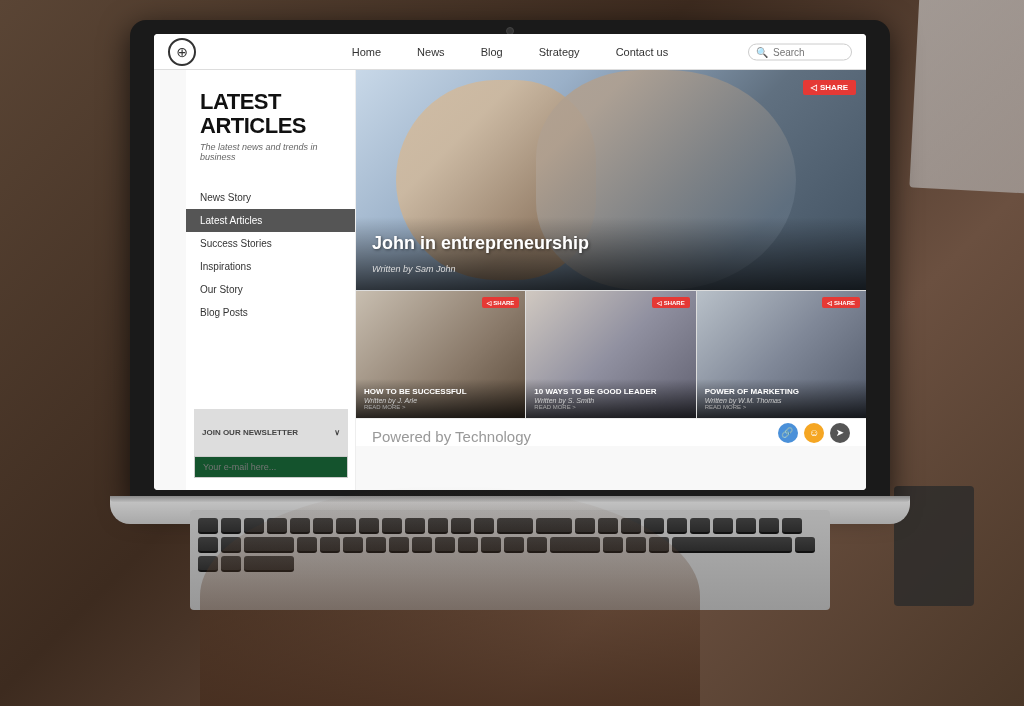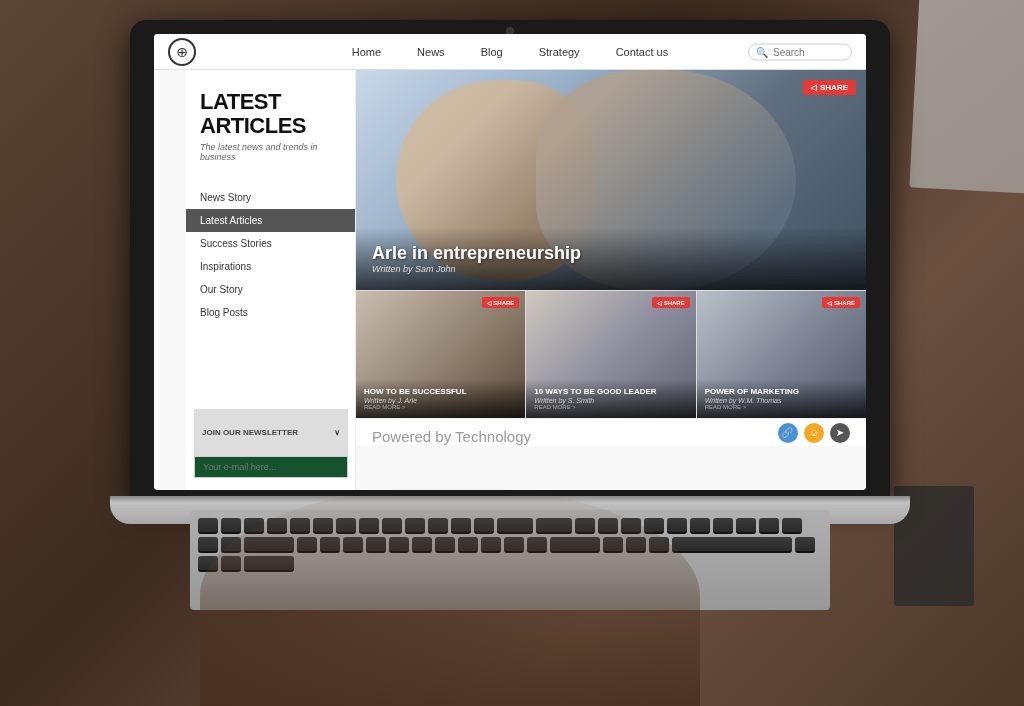--- a/index.html
+++ b/index.html
@@ -268,21 +268,21 @@
     }
     .hero-title {
       font-size: 18px;
       font-weight: bold;
       color: #fff;
       text-shadow: 1px 1px 3px rgba(0,0,0,0.5);
     }
     .hero-author {
       font-size: 9px;
       color: #ddd;
-      margin-top: 0;
+      margin-top: 10px;
       font-style: italic;
     }
     .share-btn-hero {
       position: absolute;
       top: 10px; right: 10px;
       background: #e53935;
       color: #fff;
       font-size: 8px;
       padding: 3px 8px;
       border-radius: 2px;
@@ -494,21 +494,21 @@
           <main class="articles-area">
 
             <div class="hero-article">
               <div class="hero-person-1"></div>
               <div class="hero-person-2"></div>
               <div class="share-btn-hero">
                 <span>◁</span>
                 <span>SHARE</span>
               </div>
               <div class="hero-overlay">
-                <div class="hero-title">Arle in entrepreneurship</div>
+                <div class="hero-title">John in entrepreneurship</div>
                 <div class="hero-author">Written by Sam John</div>
               </div>
             </div>
 
             <div class="sub-articles">
 
               <div class="sub-article">
                 <div class="sub-article-bg bg1"></div>
                 <div class="share-btn-small">
                   <span>◁</span>

